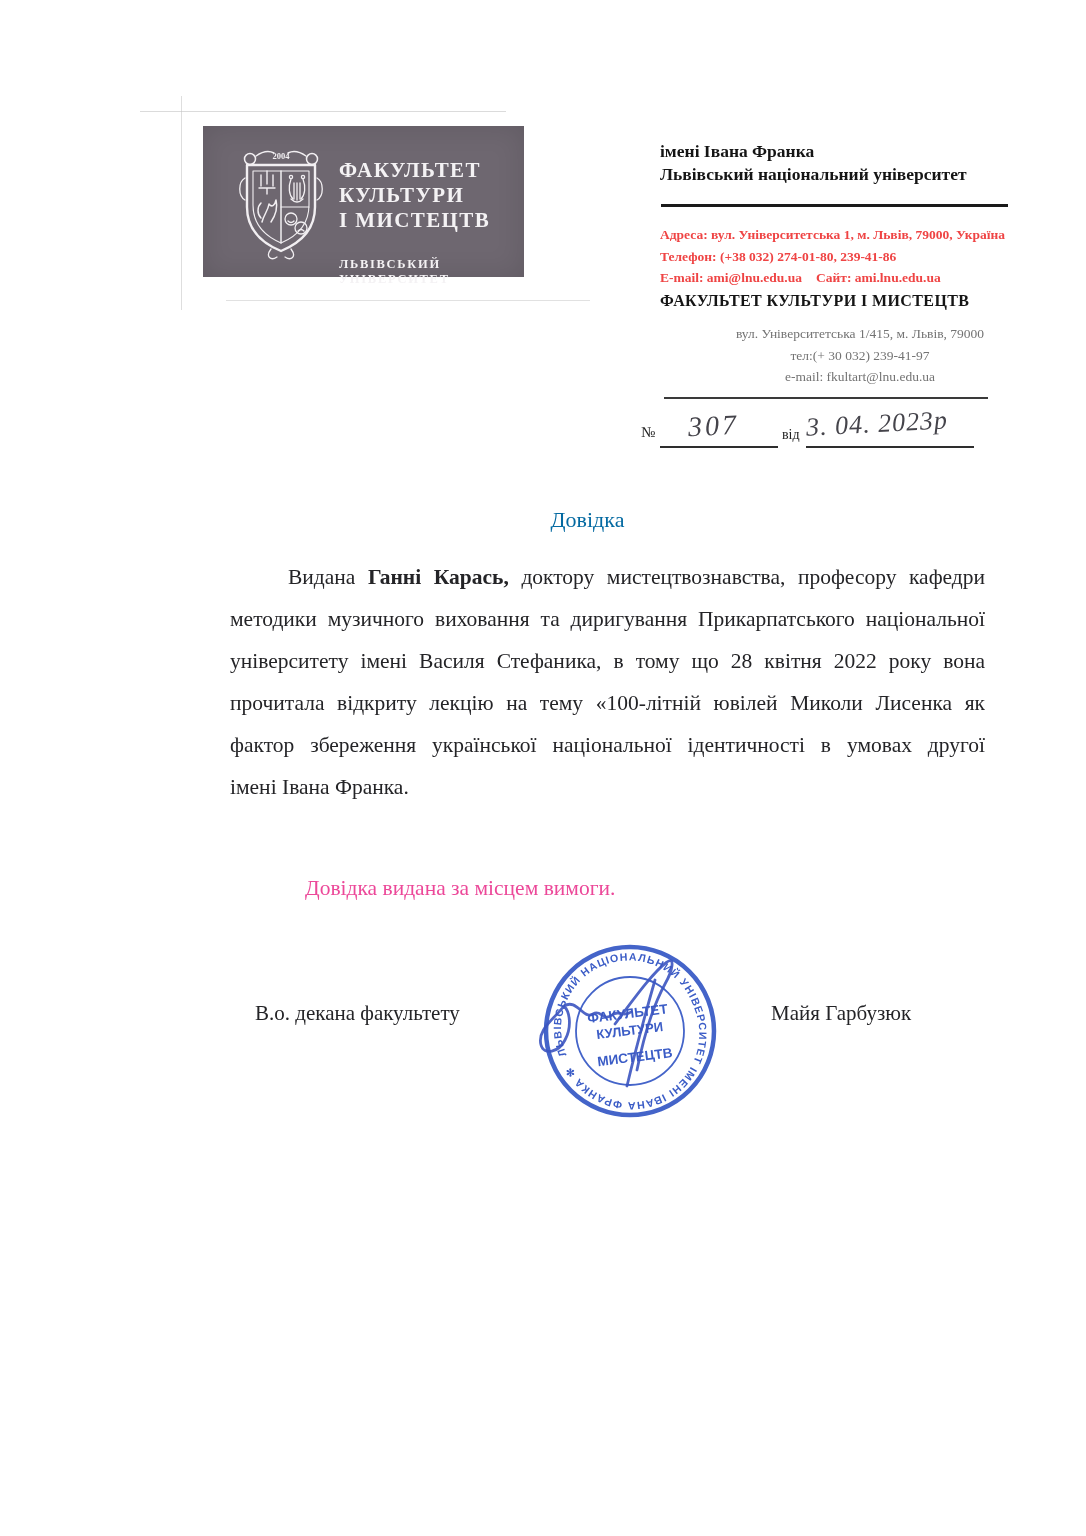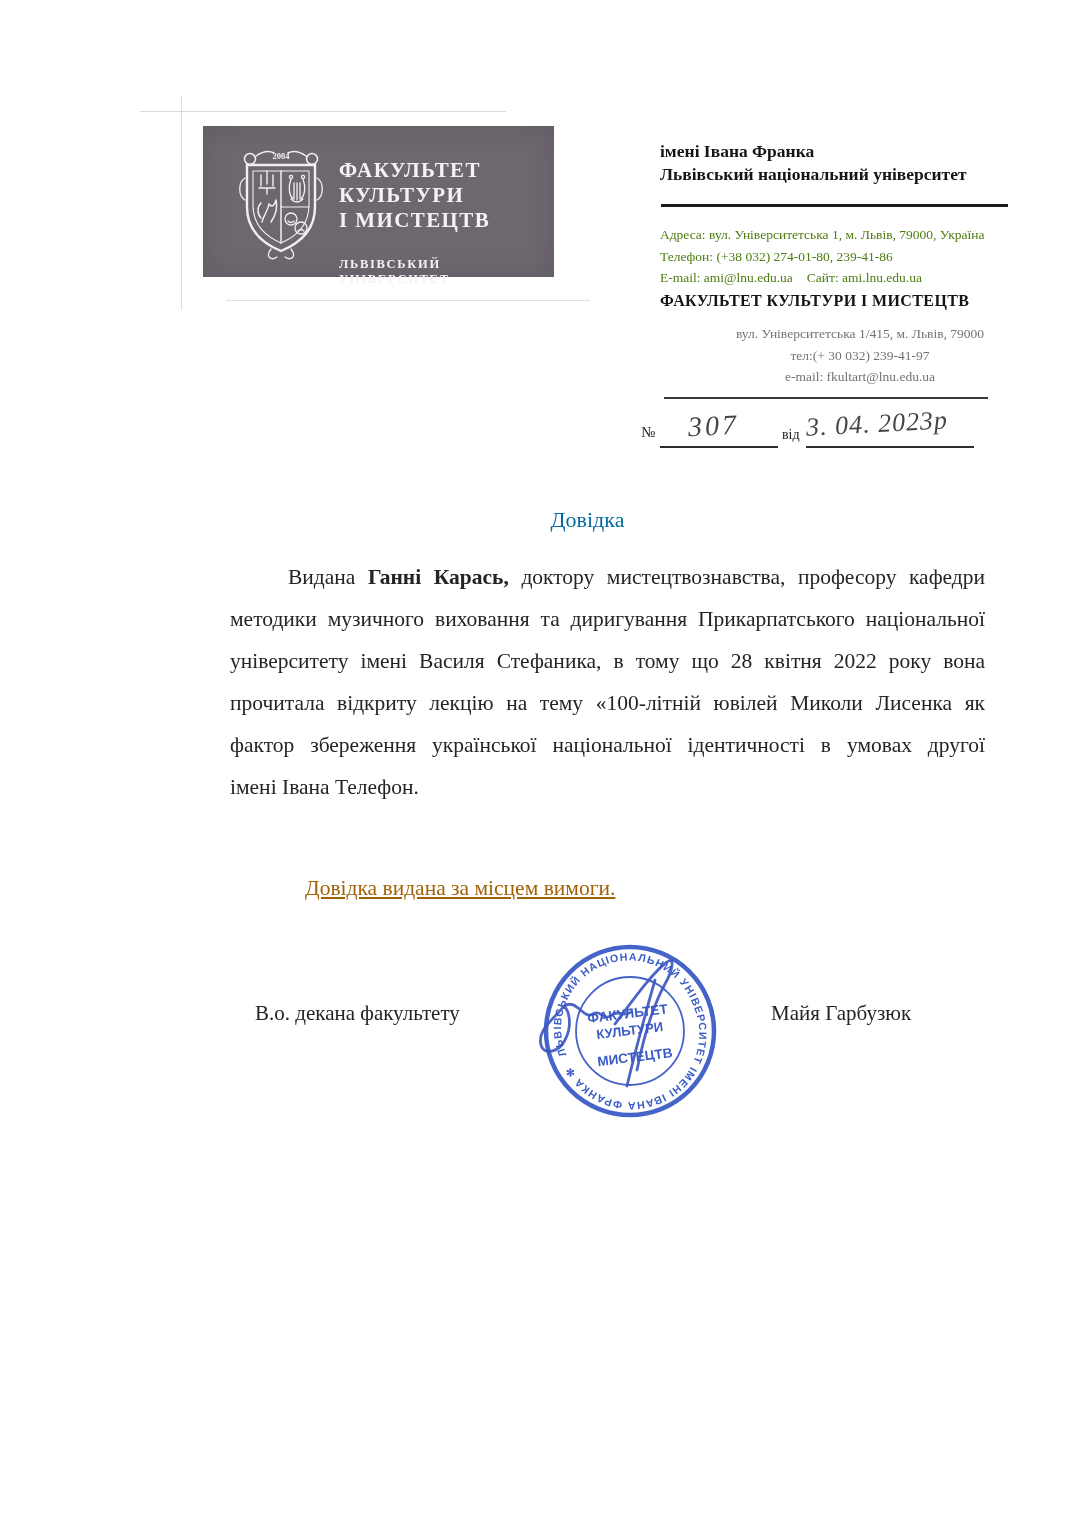--- a/index.html
+++ b/index.html
@@ -14,38 +14,38 @@
   }
   
   .mark { position: absolute; background: #c3c3c3; }
   .mark-v  { left: 181px; top: 96px;  width: 1px;  height: 214px; opacity: .55; }
   .mark-h1 { left: 140px; top: 111px; width: 366px; height: 1px;  opacity: .6; }
   .mark-h2 { left: 226px; top: 300px; width: 364px; height: 1px;  opacity: .5; }
 
   
   .logo-box {
     position: absolute; left: 203px; top: 126px;
-    width: 351px; height: 151px;
+    width: 321px; height: 151px;
     background: #6e6770;
     box-shadow: inset 0 0 28px rgba(0,0,0,.12);
   }
   .emblem { position: absolute; left: 30px; top: 18px; }
   .logo-text { position: absolute; left: 136px; top: 32px; color: #f4f2f4; }
   .logo-title { font-weight: bold; font-size: 21px; line-height: 25px; letter-spacing: 1.4px; }
   .logo-sub { margin-top: 24px; font-weight: bold; font-size: 12.5px; letter-spacing: 1.7px; }
 
   
   .uni-name {
     position: absolute; left: 660px; top: 140px; width: 352px;
     font-weight: bold; font-size: 17.5px; line-height: 23px; color: #151515;
   }
   .rule-thick { position: absolute; left: 661px; top: 204px; width: 347px; height: 3px; background: #1a1a1a; }
   .uni-contacts {
     position: absolute; left: 660px; top: 224px; width: 400px;
-    font-size: 13.5px; line-height: 21.5px; white-space: nowrap; color: #4d7c0f;
+    font-size: 13.5px; line-height: 21.5px; white-space: nowrap; color: #ef4444; font-weight: bold;
   }
   .site-span { margin-left: 14px; }
   .fac-name {
     position: absolute; left: 660px; top: 292px; width: 400px;
     font-weight: bold; font-size: 16px; letter-spacing: .4px; color: #151515;
   }
   .fac-contacts {
     position: absolute; left: 660px; top: 323px; width: 400px;
     font-size: 13.5px; line-height: 21.5px; white-space: nowrap; color: #737373; text-align: center;
   }
@@ -75,21 +75,21 @@
   .doc-body {
     position: absolute; left: 230px; top: 556px; width: 755px;
     font-size: 21.5px; color: #242427;
   }
   .body-line { line-height: 42px; text-align: justify; text-align-last: justify; }
   .body-line.first { text-indent: 58px; }
   .body-line.last { text-align-last: left; }
   .issued-line {
     position: absolute; left: 230px; top: 876px; width: 755px;
     padding-left: 75px; box-sizing: border-box;
-    font-size: 21.5px; color: #a16207; text-decoration: underline;
+    font-size: 21.5px; color: #ec4899;
   }
 
   
   .sig-title { position: absolute; left: 255px; top: 1001px; font-size: 21px; color: #242427; }
   .sig-name  { position: absolute; left: 771px; top: 1001px; font-size: 21px; color: #242427; }
   .stamp-svg { position: absolute; left: 515px; top: 928px; overflow: visible; }
 </style>
 </head>
 <body>
 
@@ -170,21 +170,21 @@
   <div class="ref-date-value">3. 04. 2023р</div>
 
   <div class="doc-title">Довідка</div>
 
   <div class="doc-body">
     <div class="body-line first"><span>Видана</span> <b>Ганні Карась,</b> <span>доктору мистецтвознавства, професору кафедри</span></div>
     <div class="body-line">методики музичного виховання та диригування Прикарпатського національної</div>
     <div class="body-line">університету імені Василя Стефаника, в тому  що 28 квітня 2022 року вона</div>
     <div class="body-line">прочитала відкриту лекцію на тему «100-літній ювілей Миколи Лисенка як</div>
     <div class="body-line">фактор збереження української національної ідентичності в умовах другої</div>
-    <div class="body-line last">імені Івана Телефон.</div>
+    <div class="body-line last">імені Івана Франка.</div>
   </div>
 
   <div class="issued-line">Довідка видана за місцем вимоги.</div>
 
   <div class="sig-title">В.о. декана факультету</div>
   <div class="sig-name">Майя Гарбузюк</div>
 
   <svg class="stamp-svg" width="230" height="210" viewBox="0 0 230 210">
     <g stroke="#2b4fc2" fill="none" opacity="0.88">
       <circle cx="115" cy="103" r="84" stroke-width="4.5"></circle>

